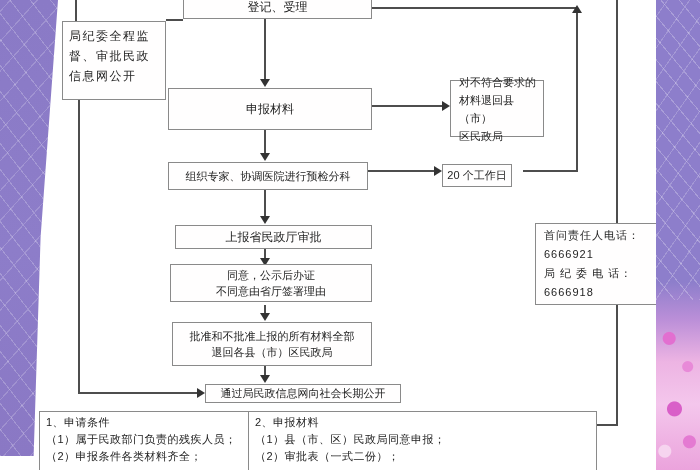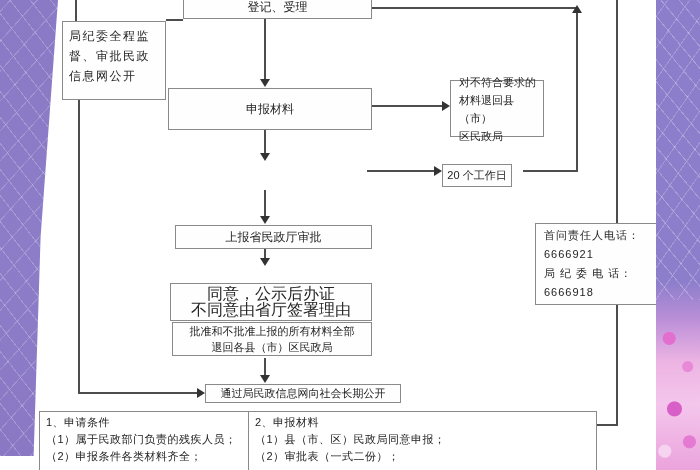--- a/index.html
+++ b/index.html
@@ -69,35 +69,38 @@
   <div class="flow-box" style="left:168px;top:88px;width:204px;height:42px;">
     <span class="ln">申报材料</span>
   </div>
 
   <div class="flow-box" style="left:450px;top:80px;width:94px;height:57px;font-size:11px;line-height:18px;text-align:left;align-items:flex-start;padding-left:8px;">
     <span class="ln">对不符合要求的</span>
     <span class="ln">材料退回县（市）</span>
     <span class="ln">区民政局</span>
   </div>
 
+  <div class="flow-box" style="left:168px;top:162px;width:200px;height:28px;font-size:11px;">
+    <span class="ln">组织专家、协调医院进行预检分科</span>
+  </div>
 
   <div class="flow-box" style="left:442px;top:164px;width:70px;height:23px;font-size:11px;">
     <span class="ln">20 个工作日</span>
   </div>
 
   <div class="flow-box" style="left:175px;top:225px;width:197px;height:24px;">
     <span class="ln">上报省民政厅审批</span>
   </div>
 
-  <div class="flow-box" style="left:170px;top:283px;width:202px;height:38px;font-size:16px;line-height:16px;">
+  <div class="flow-box" style="left:170px;top:264px;width:202px;height:38px;font-size:11px;line-height:16px;">
     <span class="ln">同意，公示后办证</span>
     <span class="ln">不同意由省厅签署理由</span>
   </div>
 
-  <div class="flow-box" style="left:172px;top:322px;width:200px;height:34px;font-size:11px;line-height:16px;">
+  <div class="flow-box" style="left:172px;top:322px;width:200px;height:44px;font-size:11px;line-height:16px;">
     <span class="ln">批准和不批准上报的所有材料全部</span>
     <span class="ln">退回各县（市）区民政局</span>
   </div>
 
   <div class="flow-box" style="left:205px;top:384px;width:196px;height:19px;font-size:11px;">
     <span class="ln">通过局民政信息网向社会长期公开</span>
   </div>
 
   <div class="flow-box" style="left:535px;top:223px;width:127px;height:82px;font-size:11px;line-height:19px;text-align:left;align-items:center;padding-left:8px;letter-spacing:1px;">
     <span class="ln">首问责任人电话：</span>

